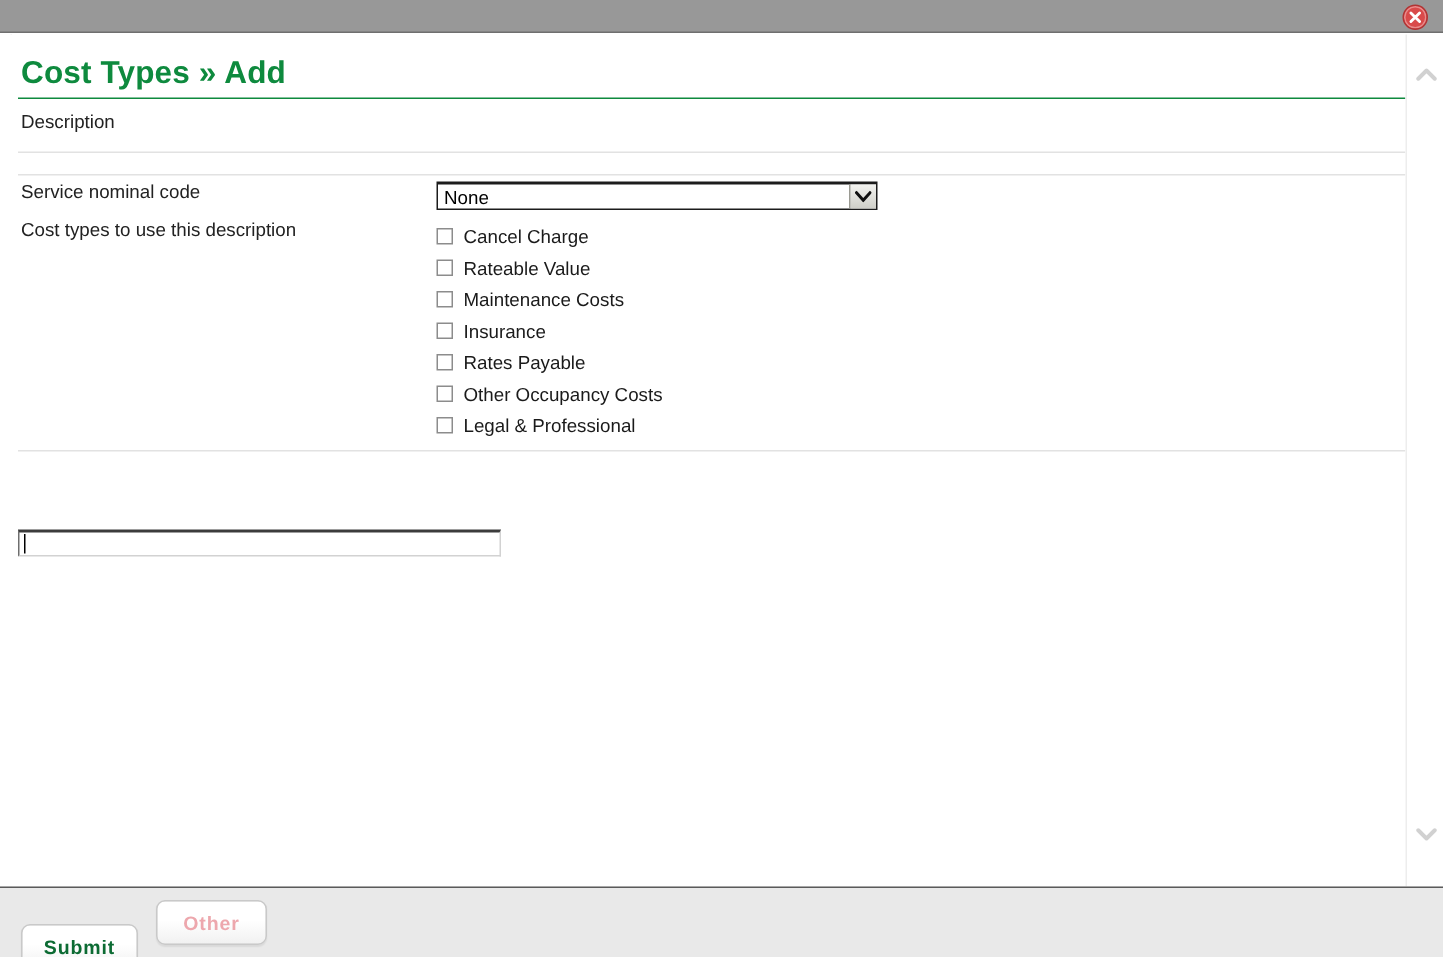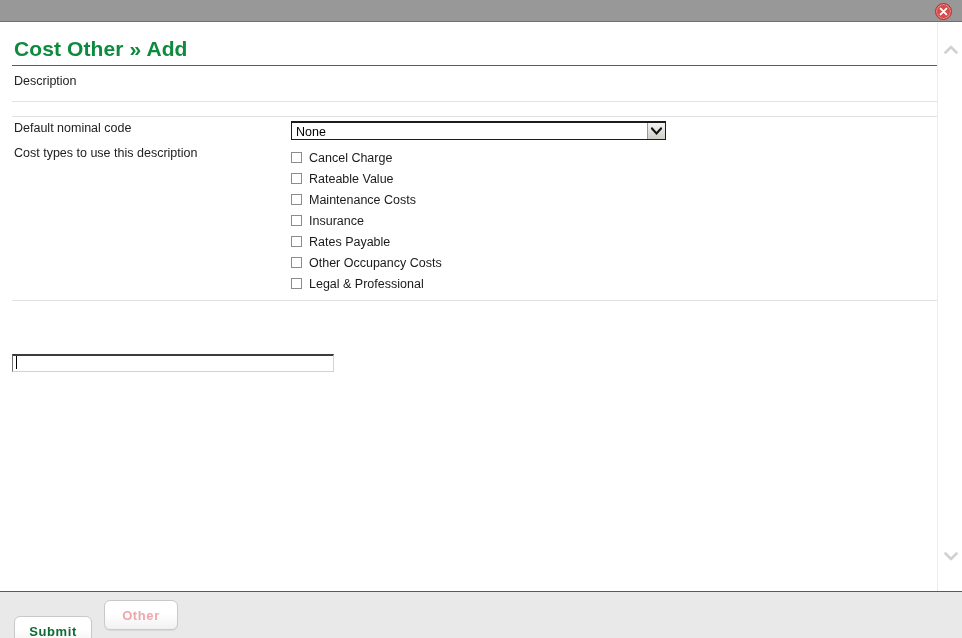--- a/index.html
+++ b/index.html
@@ -147,21 +147,21 @@
     position: absolute;
     left: 4px;
     top: 3px;
     width: 1px;
     height: 13px;
     background: #000;
   }
 
   
   .select-box {
-    width: 375px;
+    width: 294px;
     height: 19px;
     box-sizing: border-box;
     border: 1px solid #1c1c1c;
     border-top-width: 2px;
     background: #ffffff;
     display: flex;
     align-items: stretch;
     justify-content: flex-start;
     cursor: pointer;
   }
@@ -280,37 +280,37 @@
         </svg>
       </span>
     </div>
   </div>
 
   <div class="bg-strip"></div>
 
   <div class="dialog">
     <div class="content">
 
-      <div class="page-title">Cost Other » Add</div>
+      <div class="page-title">Cost Types » Add</div>
       <div class="title-rule"></div>
 
       <div class="row row-desc">
         <div class="label-cell">Description</div>
         <div class="field-cell">
           <div class="input-wrap">
             <input class="text-input" type="text" value="" placeholder="" style="">
             <span class="caret"></span>
           </div>
         </div>
       </div>
 
       <div class="row-spacer"></div>
 
       <div class="row row-nominal">
-        <div class="label-cell">Default nominal code</div>
+        <div class="label-cell">Service nominal code</div>
         <div class="field-cell">
           <div class="select-box">
             <span class="select-value">None</span>
             <span class="select-arrow">
               <svg width="11" height="8" viewBox="0 0 11 8">
                 <path d="M1 1.5 L5.5 6.5 L10 1.5" fill="none" stroke="#111111" stroke-width="2" stroke-linecap="square"></path>
               </svg>
             </span>
           </div>
         </div>

